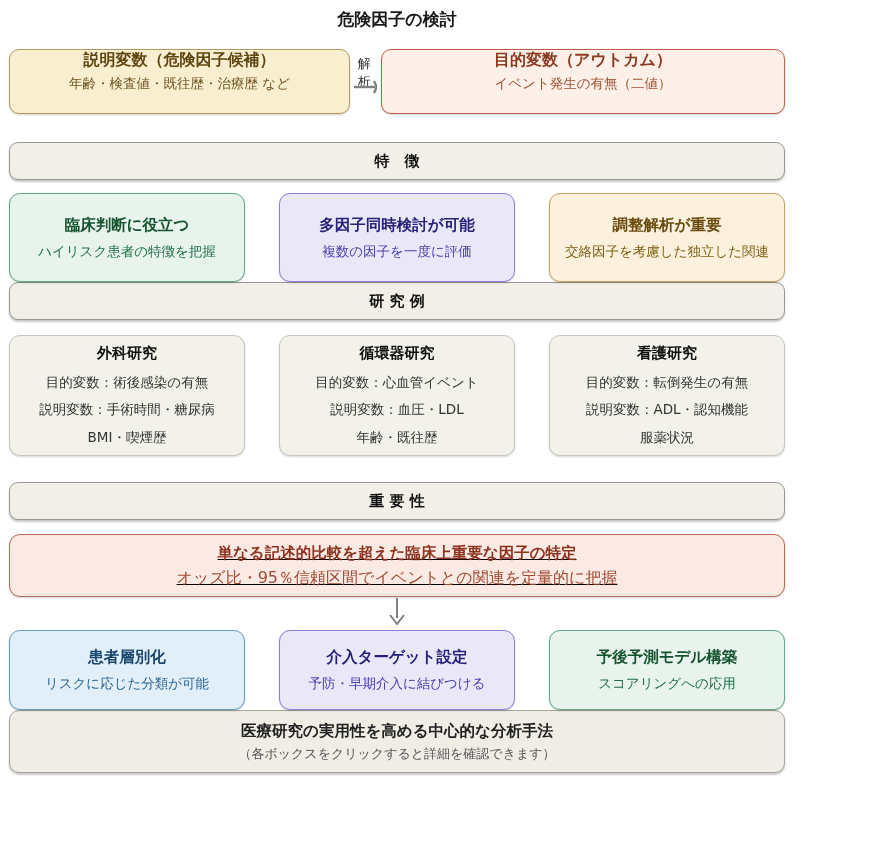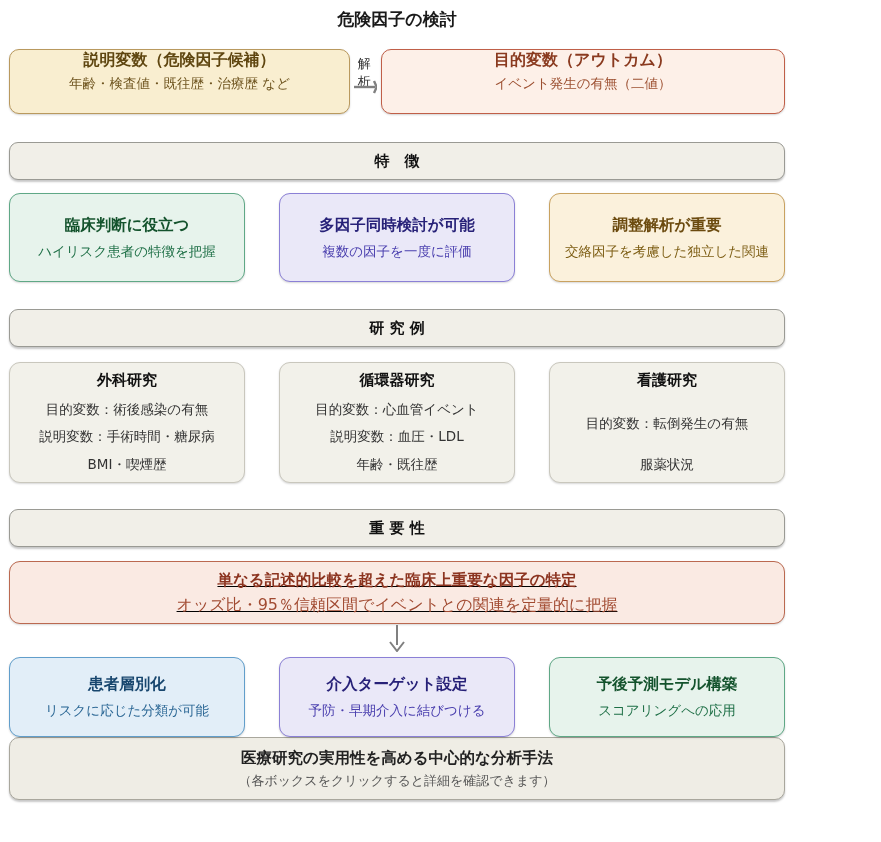--- a/index.html
+++ b/index.html
@@ -66,21 +66,21 @@
   .down-arrow-wrap { height:29px; display:flex; justify-content:center; align-items:center; }
 
   
   .footer-bar { height:63px; border:1.4px solid #a9a79d; border-radius:10px;
     background:#efede5; display:flex; flex-direction:column; justify-content:center;
     align-items:center; gap:3px; box-shadow:0 2px 2px rgba(0,0,0,.22); }
   .footer-bar .ft { font-size:15.5px; font-weight:bold; color:#222; }
   .footer-bar .fs { font-size:13px; color:#555; }
 
   .mt-bar1 { margin-top:28px; }
-  .mt-bar2 { margin-top:27px; }
+  .mt-bar2 { }
   .mt-bar3 { margin-top:26px; }
 </style>
 </head>
 <body>
 
 <div class="wrap">
 
   <div class="page-title">危険因子の検討</div>
 
   <div class="flow-row">
@@ -127,20 +127,21 @@
     </div>
     <div class="card c-gray">
       <div class="ct">循環器研究</div>
       <div class="cl">目的変数：心血管イベント</div>
       <div class="cl">説明変数：血圧・LDL</div>
       <div class="cl">年齢・既往歴</div>
     </div>
     <div class="card c-gray">
       <div class="ct">看護研究</div>
       <div class="cl">目的変数：転倒発生の有無</div>
+      <div class="cl">説明変数：ADL・認知機能</div>
       <div class="cl">服薬状況</div>
     </div>
   </div>
 
   <div class="section-bar mt-bar3">重 要 性</div>
   <div class="highlight">
     <div class="ht">単なる記述的比較を超えた臨床上重要な因子の特定</div>
     <div class="hs">オッズ比・95％信頼区間でイベントとの関連を定量的に把握</div>
   </div>
 

